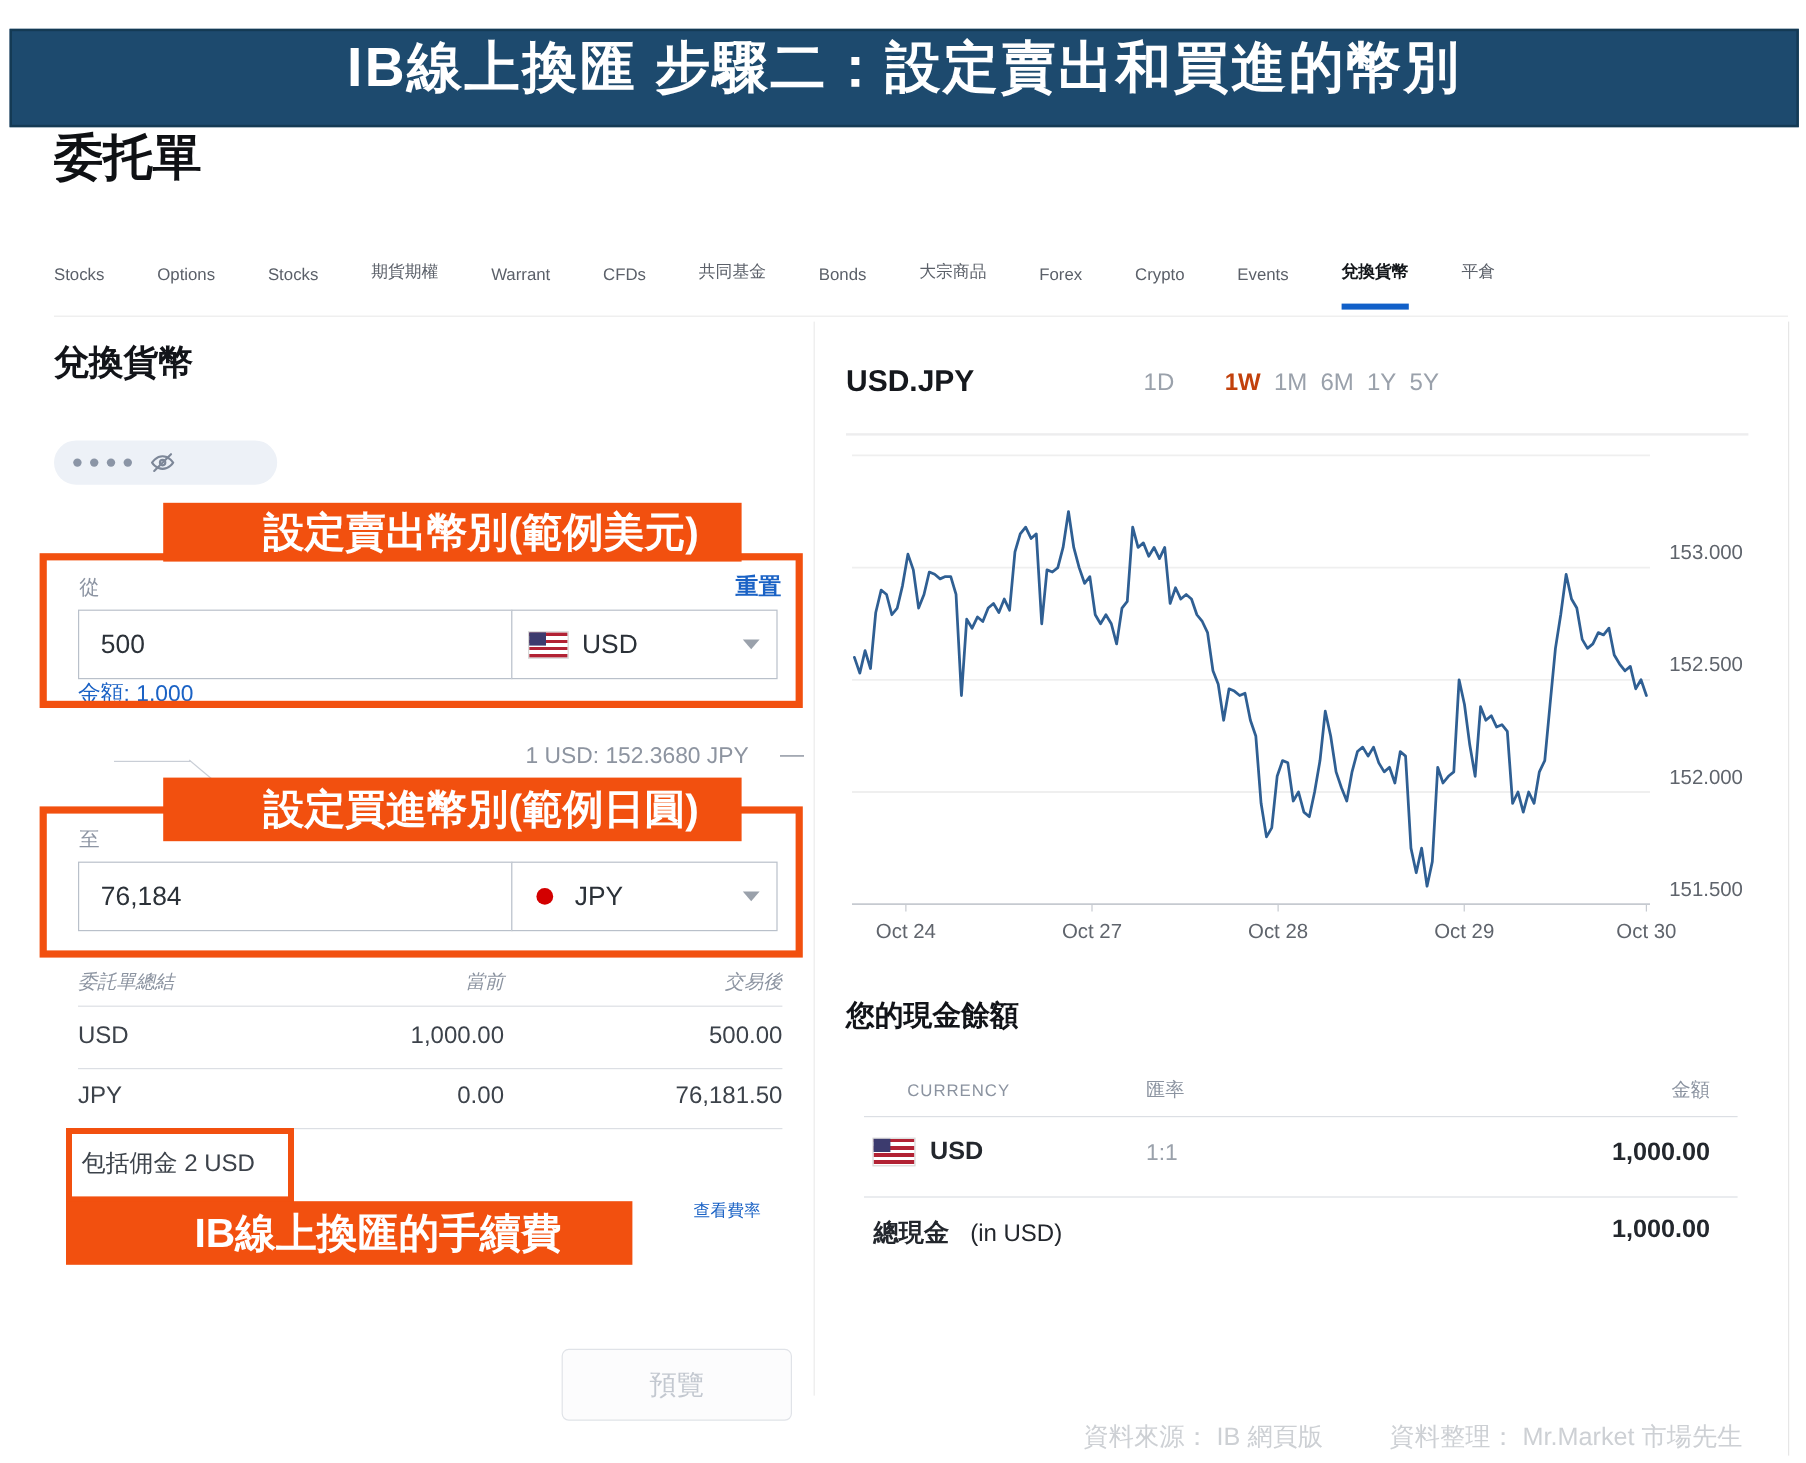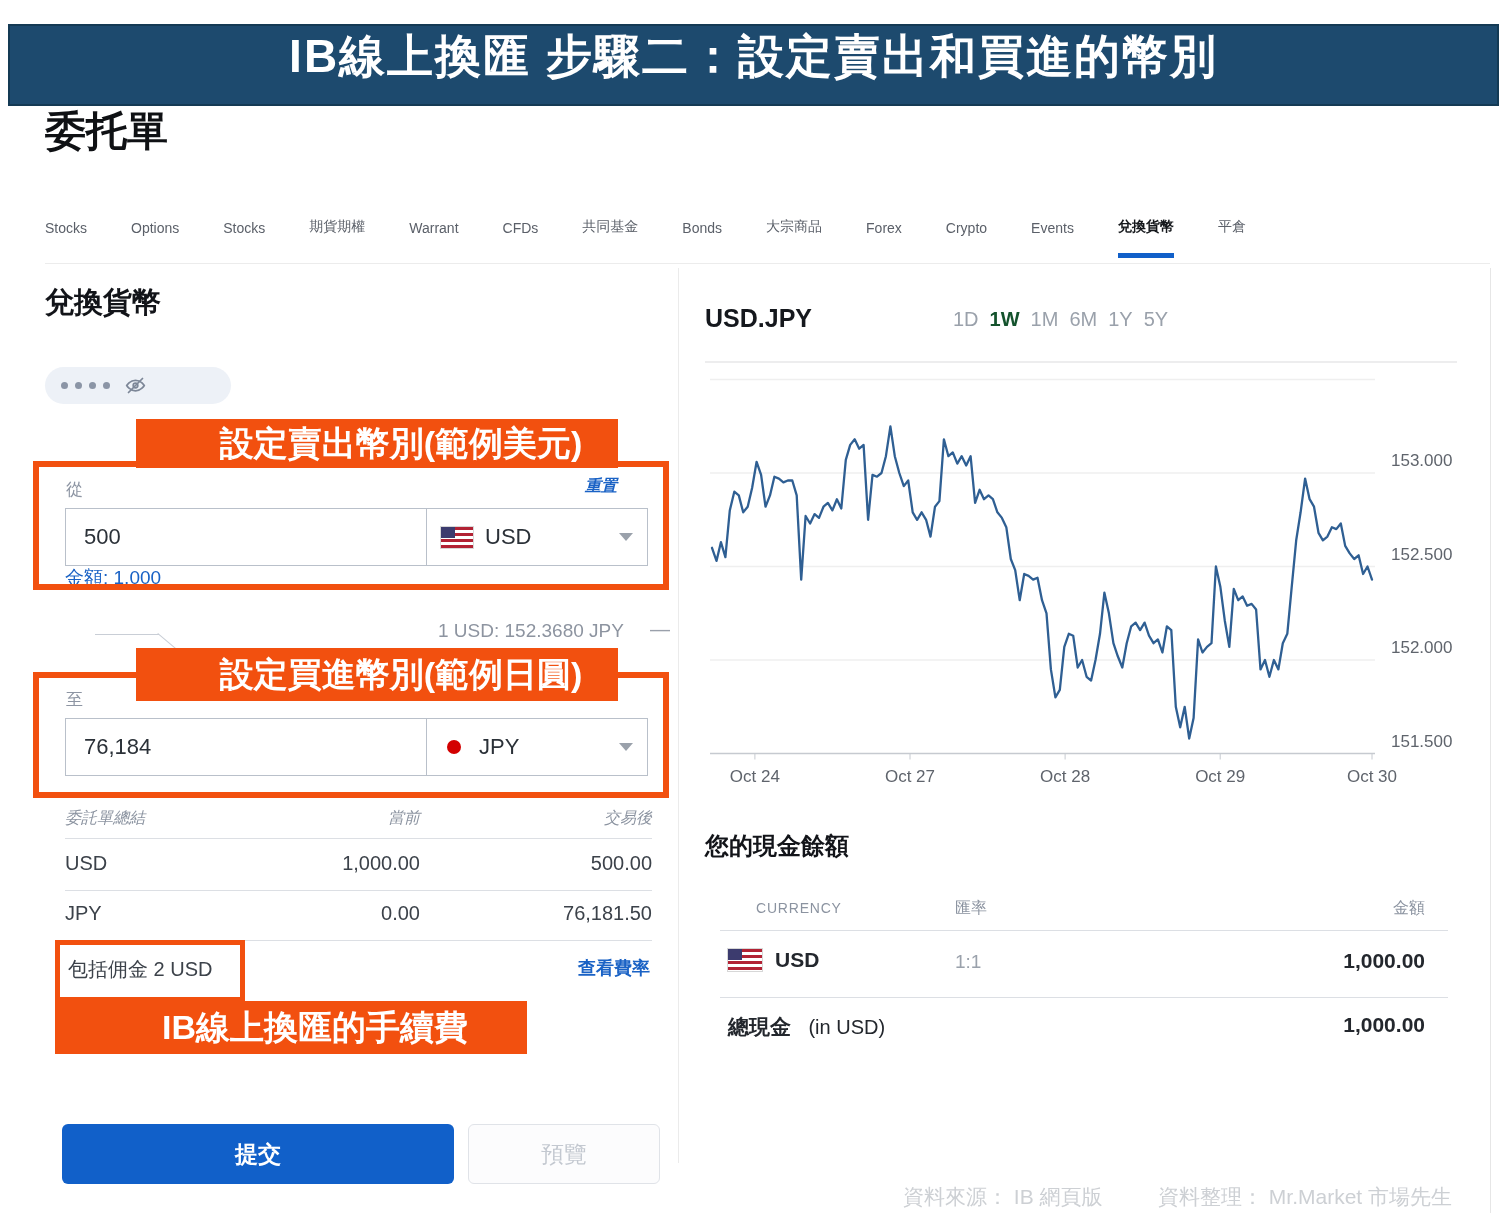--- a/index.html
+++ b/index.html
@@ -33,53 +33,53 @@
   .callout-1{left:136px;top:419px;width:434px;height:49px;font-size:34px;}
   .callout-2{left:136px;top:648px;width:434px;height:53px;font-size:34px;}
   .callout-3{left:55px;top:1001px;width:424px;height:53px;font-size:34px;}
   .hl-rect{border:6px solid var(--orange,#f2500f);background:transparent;z-index:5;pointer-events:none;}
   .rect-1{left:33px;top:461px;width:624px;height:117px;}
   .rect-2{left:33px;top:672px;width:624px;height:114px;}
   .rect-3{left:55px;top:940px;width:180px;height:52px;border-width:5px;}
 
   .field-label{font-size:17px;color:#8d95a3;}
   .link-blue{color:var(--link,#1a62c5);cursor:pointer;}
-  .reset-link{left:585px;top:476px;font-size:16px;font-weight:700;font-style:italic;}
+  .reset-link{left:613px;top:476px;font-size:19px;font-weight:700;}
   .amount-input{box-sizing:border-box;width:362px;height:58px;border:1px solid #b9c0ca;background:#fff;
                 font-size:22px;color:#2b3138;padding:0 18px;font-family:inherit;}
   .cur-select{box-sizing:border-box;width:222px;height:58px;border:1px solid #b9c0ca;border-left:1px solid #b9c0ca;
               background:#fff;display:flex;align-items:center;padding:0 14px;gap:12px;cursor:pointer;}
   .cur-select .cur{font-size:22px;color:#2b3138;}
   .caret{width:0;height:0;border-left:7px solid transparent;border-right:7px solid transparent;
          border-top:8px solid #9aa1ab;margin-left:auto;}
   .hint-amt{left:65px;top:565px;font-size:19px;z-index:4;}
 
   .swap-line{left:95px;top:634px;width:64px;height:1px;background:#c9ced6;}
   .swap-diag{left:158px;top:633px;width:36px;height:1px;background:#c9ced6;transform:rotate(40deg);transform-origin:left top;}
   .rate-text{left:438px;top:620px;font-size:19px;color:#8d94a0;}
   .rate-dash{left:650px;top:618px;font-size:20px;color:#9aa0ab;}
 
   
   .sum-head{font-size:16px;color:#8b93a0;font-style:italic;}
   .sum-cell{font-size:20px;color:#3c424a;}
   .hline{height:1px;background:#dcdfe4;}
-  .see-rates{font-size:18px;font-weight:700;}
+  .see-rates{font-size:14px;font-weight:400;margin-top:44px;}
 
   .disclaimer{left:65px;top:1058px;width:588px;font-size:17px;color:#6a717d;line-height:1.7;}
 
   .btn-submit{left:62px;top:1124px;width:392px;height:60px;background:var(--blue,#1160c9);border-radius:6px;
               display:flex;align-items:center;justify-content:center;color:#fff;font-size:23px;font-weight:700;cursor:pointer;}
   .btn-preview{left:468px;top:1124px;width:192px;height:60px;background:#fcfcfd;border:1px solid #e0e3e8;border-radius:6px;
               box-sizing:border-box;display:flex;align-items:center;justify-content:center;color:#c3c8d0;font-size:23px;}
 
   
   .chart-title{left:705px;top:304px;font-size:25px;font-weight:700;color:#15181d;}
   .ranges{left:953px;top:308px;display:flex;gap:11px;}
   .range{font-size:20px;color:#9aa1ab;cursor:pointer;}
-  .range.active{color:#14532d;font-weight:700;}
+  .range.active{color:#c2410c;font-weight:700;margin-left:31px;}
   .chart-topline{left:705px;top:361px;width:752px;height:2px;background:#ededee;}
 
   .bal-heading{left:705px;top:830px;font-size:24px;font-weight:700;color:#121419;}
   .bal-small{font-size:14px;color:#8b93a0;letter-spacing:.8px;}
   .bal-gray{font-size:19px;color:#9aa1ab;}
   .bal-strong{font-size:21px;color:#23272d;font-weight:700;}
   .bal-cur{font-size:21px;color:#23272d;font-weight:600;}
 
   .footer-text{font-size:21px;color:#cdd0d4;}
 
@@ -181,21 +181,20 @@
   <div class="abs sum-cell" style="left:502px;top:902px;width:150px;text-align:right;">76,181.50</div>
   <div class="abs hline" style="left:65px;top:940px;width:587px;"></div>
 
   <div class="abs sum-cell" style="left:68px;top:956px;">包括佣金 2 USD</div>
   <div class="abs link-blue see-rates" style="left:578px;top:956px;">查看費率</div>
   <div class="abs hl-rect rect-3"></div>
 
   <div class="abs callout callout-3">IB線上換匯的手續費</div>
 
 
-  <div class="abs btn-submit">提交</div>
   <div class="abs btn-preview">預覽</div>
 
   <div class="abs chart-title">USD.JPY</div>
   <div class="abs ranges">
     <span class="range">1D</span>
     <span class="range active">1W</span>
     <span class="range">1M</span>
     <span class="range">6M</span>
     <span class="range">1Y</span>
     <span class="range">5Y</span>

